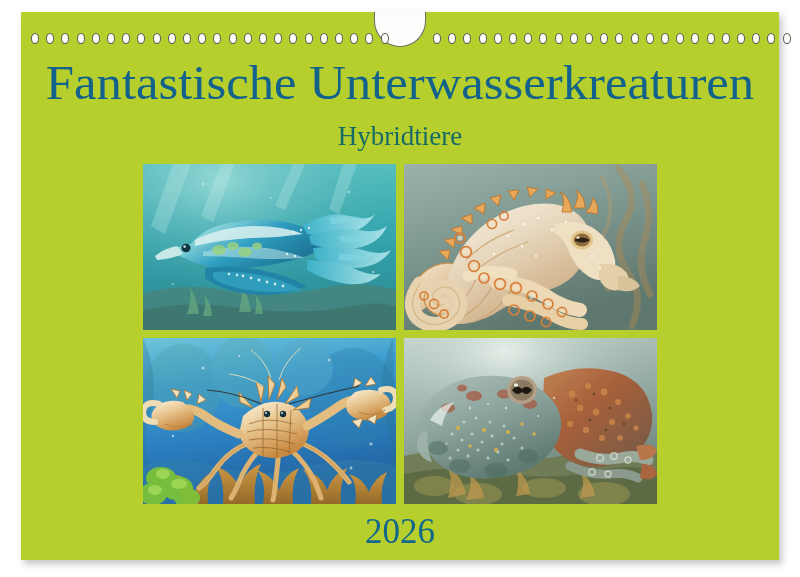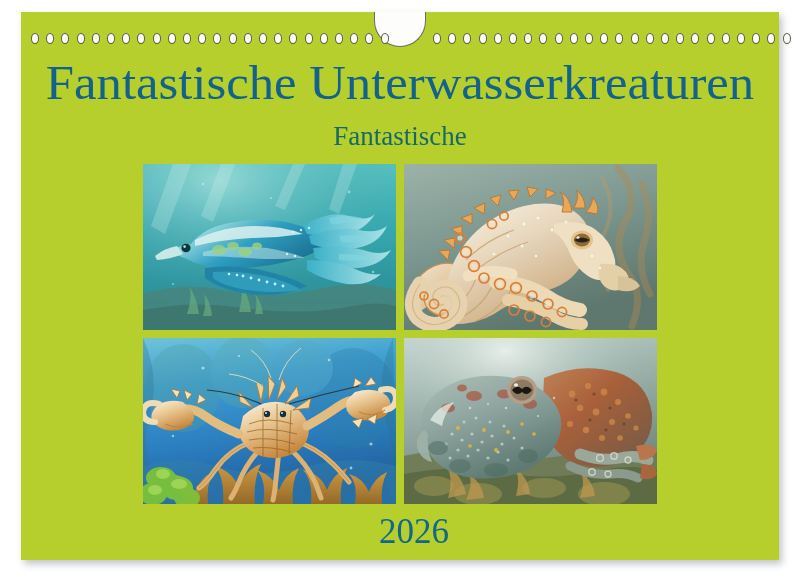--- a/index.html
+++ b/index.html
@@ -118,21 +118,20 @@
   .year-text {
     position: absolute;
     left: 0;
     top: 500px;
     width: 758px;
     text-align: center;
     font-family: "Liberation Serif", serif;
     font-size: 35px;
     line-height: 40px;
     color: #12678a;
-    margin-left: 14px;
   }
 </style>
 </head>
 <body>
 
 <div class="page-wrap">
 
   <div class="calendar-cover" style="background: rgb(182, 207, 45);">
 
     <div class="punch-strip" id="punch-strip">
@@ -182,21 +181,21 @@
         <div class="punch-hole" style="left: 685.6px;"></div>
         <div class="punch-hole" style="left: 700.8px;"></div>
         <div class="punch-hole" style="left: 716px;"></div>
         <div class="punch-hole" style="left: 731.2px;"></div>
         <div class="punch-hole" style="left: 746.4px;"></div>
         <div class="punch-hole" style="left: 761.6px;"></div>
       </div>
 
     <div class="title-main" style="color: rgb(18, 98, 140);">Fantastische Unterwasserkreaturen</div>
 
-    <div class="title-sub" style="color: rgb(22, 106, 102);">Fantastische</div>
+    <div class="title-sub" style="color: rgb(22, 106, 102);">Hybridtiere</div>
 
     <div class="photo-grid">
 
       <div class="photo-cell">
         <svg viewBox="0 0 253 166" preserveAspectRatio="xMidYMid slice">
           <defs>
             <linearGradient id="sdWater" x1="0" y1="0" x2="0" y2="1">
               <stop offset="0%" stop-color="#5fc7c6"></stop>
               <stop offset="35%" stop-color="#3aadb3"></stop>
               <stop offset="70%" stop-color="#2e949e"></stop>

